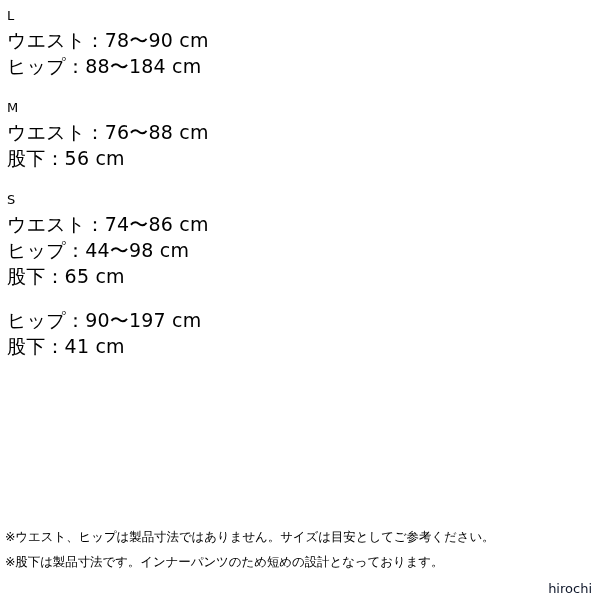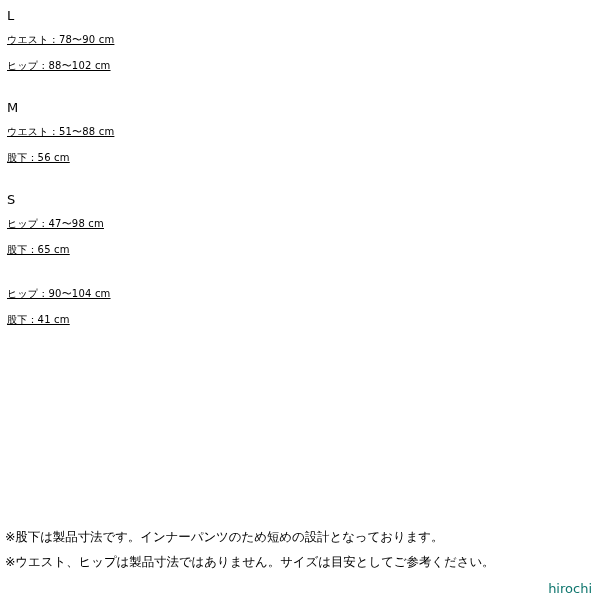--- a/index.html
+++ b/index.html
@@ -25,76 +25,76 @@
   .size-block {
     margin-bottom: 18px;
   }
   .size-label {
     font-size: 13px;
     line-height: 22px;
     letter-spacing: 0.2px;
     padding-left: 2px;
   }
   .spec-line {
-    font-size: 10px;
+    font-size: 19px;
     line-height: 26px;
     letter-spacing: 0.2px;
     padding-left: 2px;
     white-space: nowrap;
-    text-decoration: underline;
   }
   .notes {
     position: absolute;
     left: 5px;
     bottom: 26px;
     width: 592px;
   }
   .note-line {
     font-size: 12.5px;
     line-height: 25px;
     letter-spacing: -0.1px;
     white-space: nowrap;
   }
   .watermark {
     position: absolute;
     right: 8px;
     bottom: 4px;
     font-size: 13px;
-    color: #0f766e;
+    color: #0f172a;
     font-family: "DejaVu Sans", "Liberation Sans", sans-serif;
   }
 </style>
 </head>
 <body>
 
 <div class="page">
 
   <div class="size-block">
     <div class="size-label">L</div>
     <div class="spec-line">ウエスト：78〜90 cm</div>
-    <div class="spec-line">ヒップ：88〜102 cm</div>
+    <div class="spec-line">ヒップ：88〜184 cm</div>
   </div>
 
   <div class="size-block">
     <div class="size-label">M</div>
-    <div class="spec-line">ウエスト：51〜88 cm</div>
+    <div class="spec-line">ウエスト：76〜88 cm</div>
     <div class="spec-line">股下：56 cm</div>
   </div>
 
   <div class="size-block">
     <div class="size-label">S</div>
-    <div class="spec-line">ヒップ：47〜98 cm</div>
+    <div class="spec-line">ウエスト：74〜86 cm</div>
+    <div class="spec-line">ヒップ：44〜98 cm</div>
     <div class="spec-line">股下：65 cm</div>
   </div>
 
   <div class="size-block">
-    <div class="spec-line">ヒップ：90〜104 cm</div>
+    <div class="spec-line">ヒップ：90〜197 cm</div>
     <div class="spec-line">股下：41 cm</div>
   </div>
 
   <div class="notes">
+    <div class="note-line">※ウエスト、ヒップは製品寸法ではありません。サイズは目安としてご参考ください。</div>
     <div class="note-line">※股下は製品寸法です。インナーパンツのため短めの設計となっております。</div>
-    <div class="note-line">※ウエスト、ヒップは製品寸法ではありません。サイズは目安としてご参考ください。</div>
   </div>
 
   <div class="watermark">hirochi</div>
 
 </div>
 
 </body></html>

